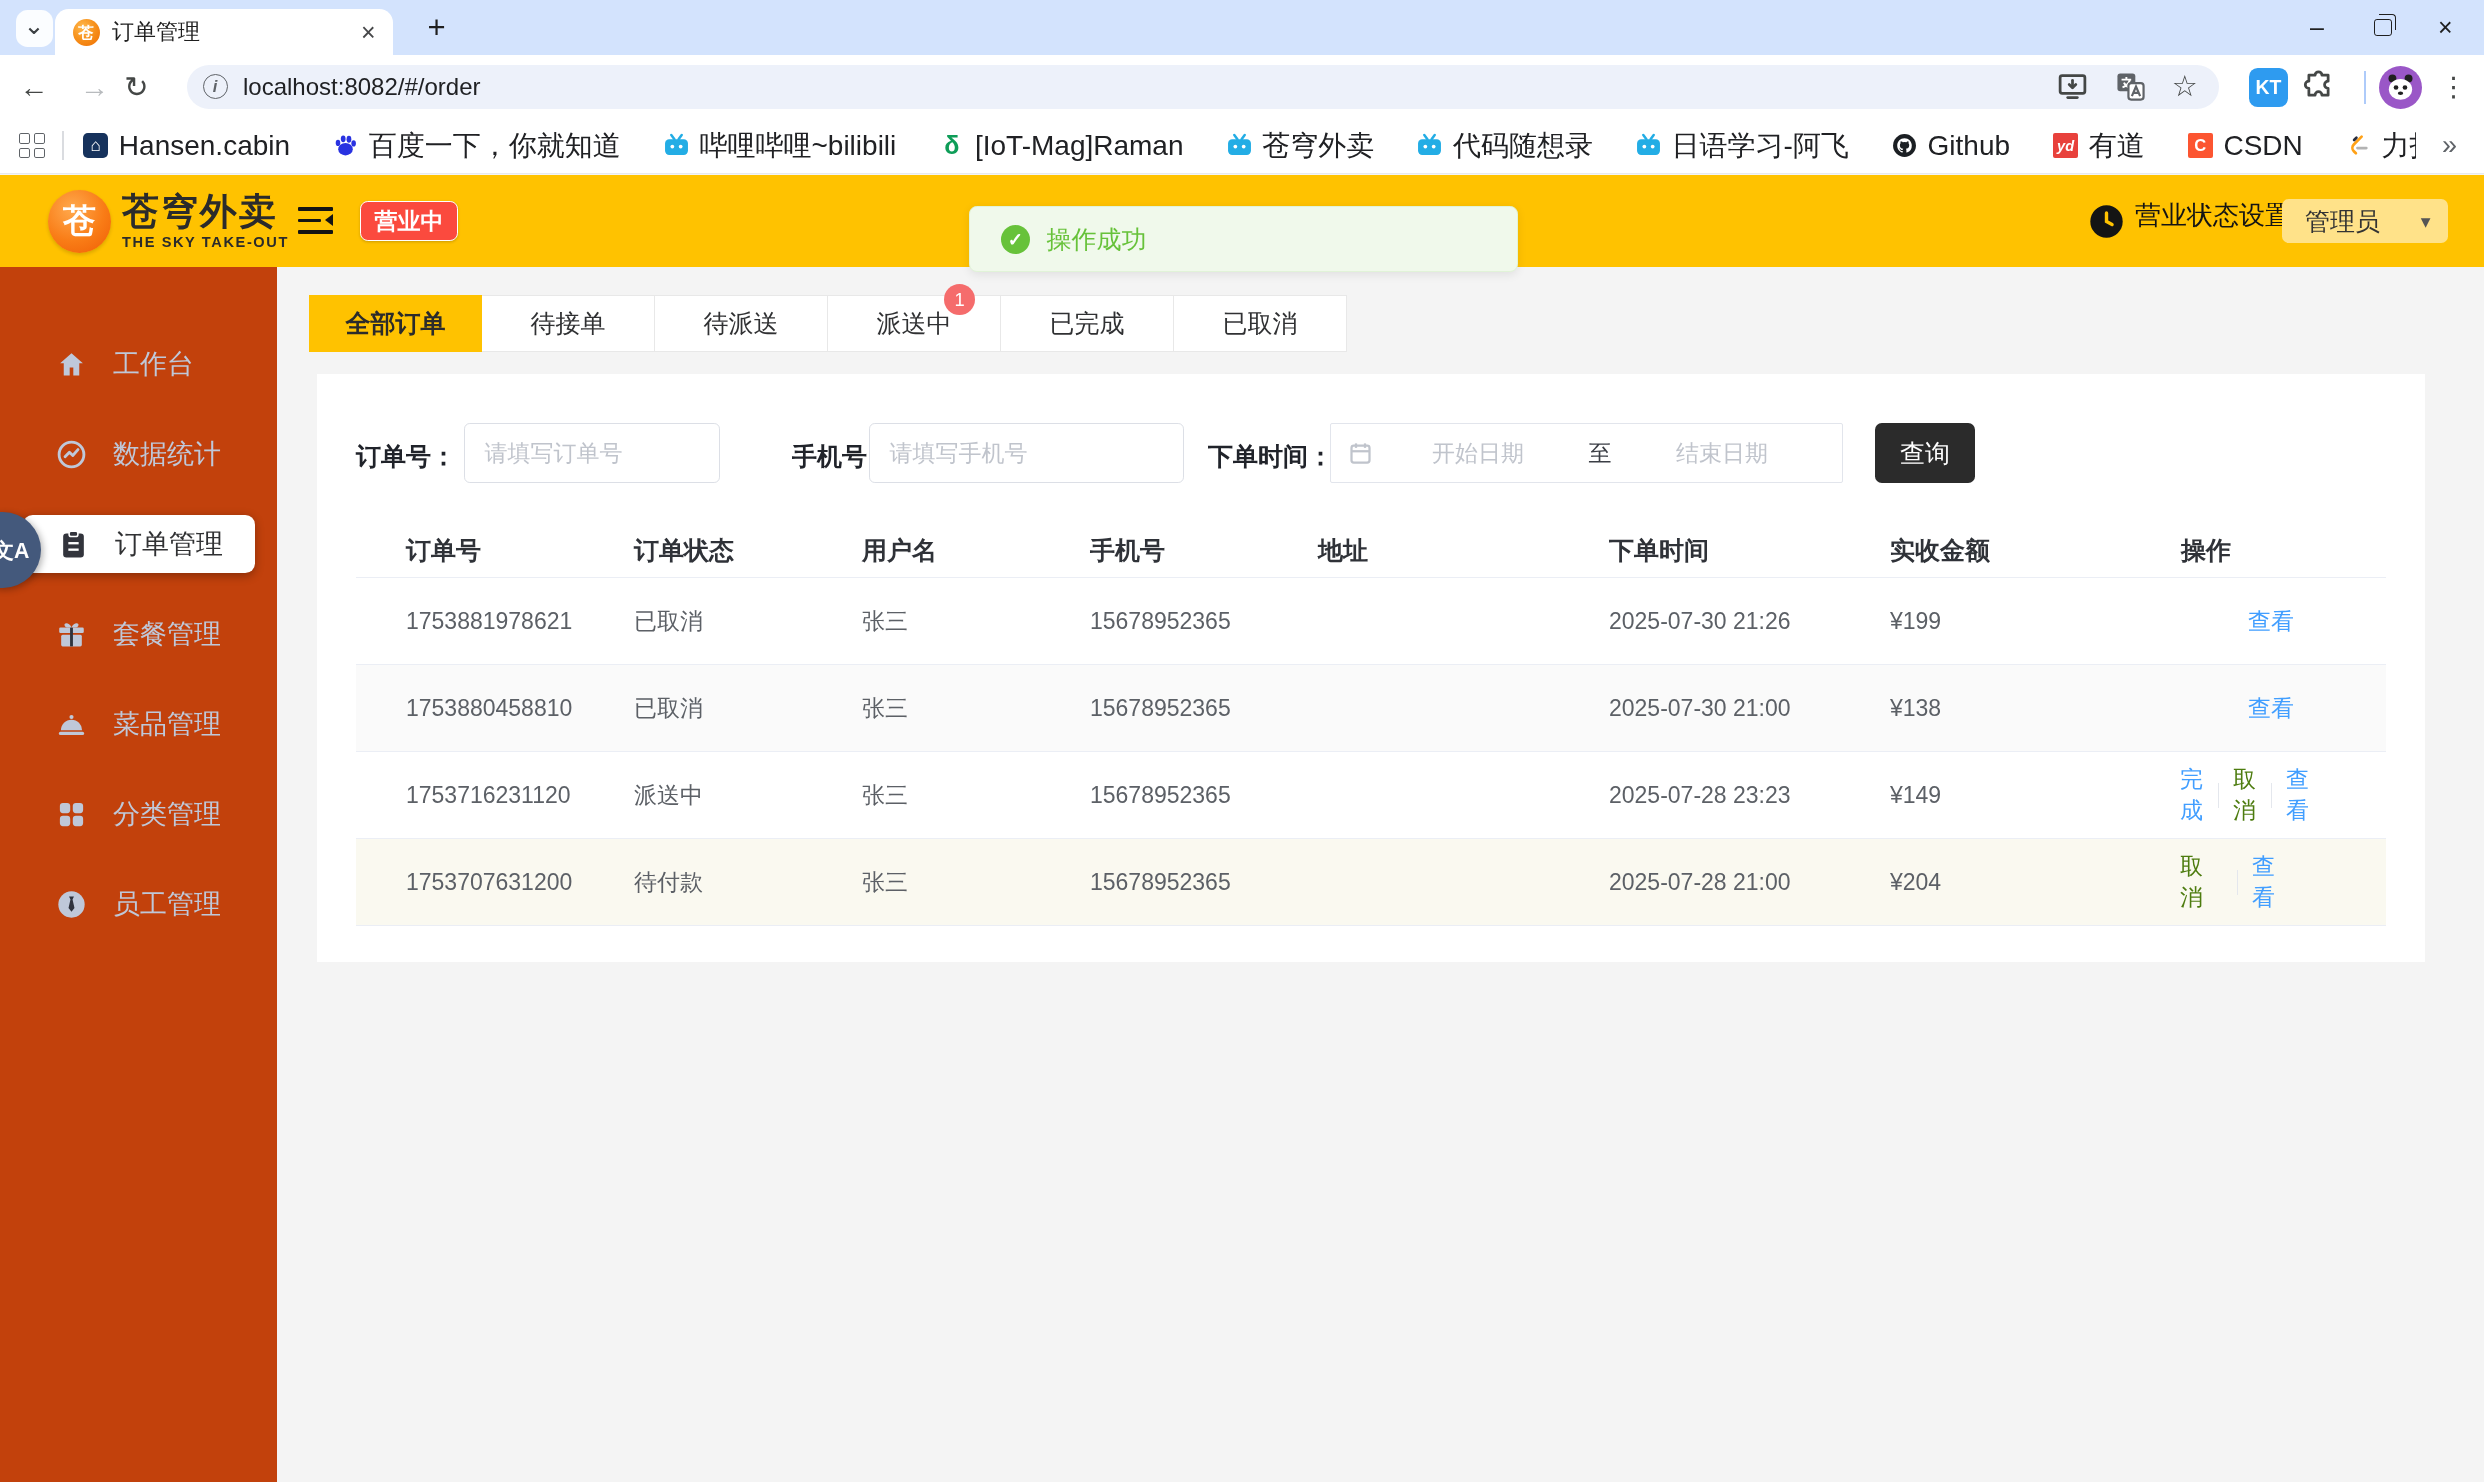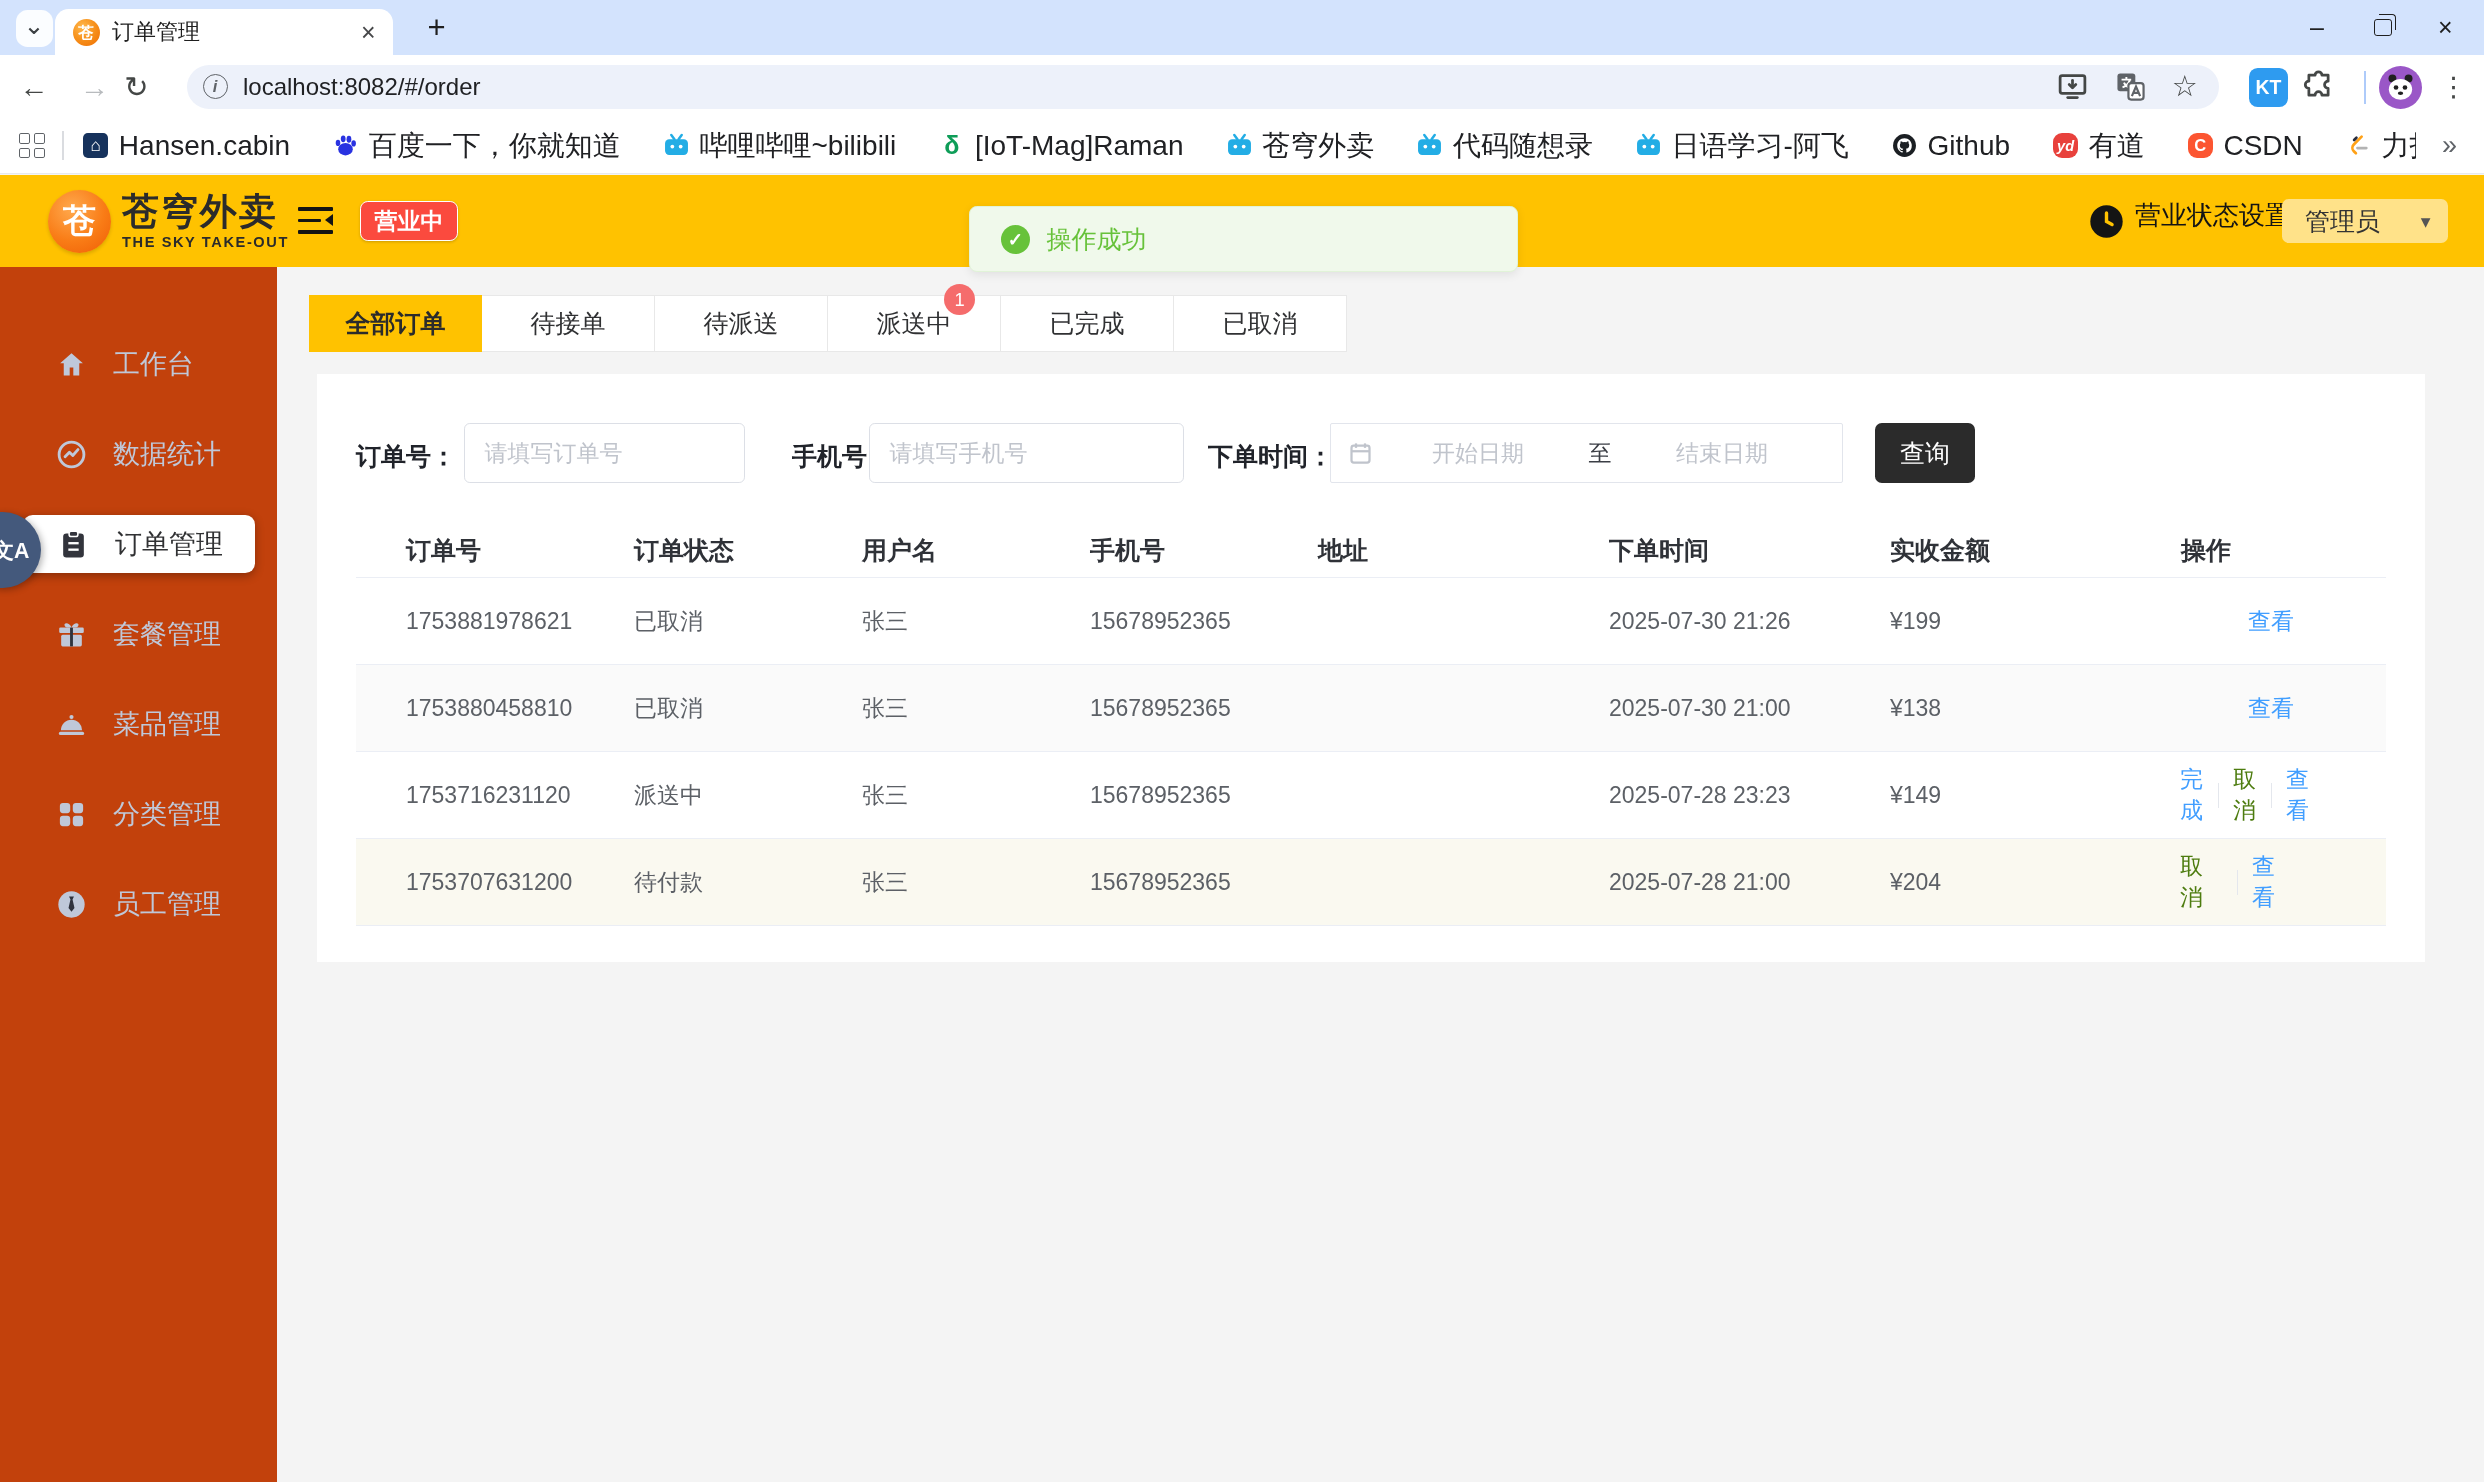--- a/index.html
+++ b/index.html
@@ -59,21 +59,21 @@
   .apps-grid { width:25px; height:25px; display:grid; grid-template-columns:10.7px 10.7px; gap:3.9px; flex:none; }
   .apps-grid span { width:10.7px; height:10.7px; border:1.9px solid #5f6368; border-radius:1.9px; }
   .bm-div { width:1.9px; height:29px; background:#dadce0; margin:0 19.4px 0 17.5px; flex:none; }
   .bm-list { display:flex; align-items:center; gap:43px; overflow:hidden; flex:1; }
   .bm { display:flex; align-items:center; gap:10.7px; white-space:nowrap; }
   .bm-label { font-size:28px; color:#202124; }
   .bm-ico { width:25px; height:25px; display:flex; align-items:center; justify-content:center; flex:none; }
   .bm-ico svg { width:25px; height:25px; display:block; }
   .ico-house { width:25px; height:25px; background:#16325c; border-radius:4.9px; color:#fff; font-size:17.5px;
     text-align:center; line-height:25px; }
-  .ico-sq { width:25px; height:25px; border-radius:9px; color:#fff; font-weight:bold; font-size:14.6px;
+  .ico-sq { width:25px; height:25px; border-radius:2px; color:#fff; font-weight:bold; font-size:14.6px;
     display:flex; align-items:center; justify-content:center; }
   .ico-youdao { background:#e8413c; font-style:italic; }
   .ico-csdn { background:#fc5531; font-size:16.5px; }
   .ico-delta { color:#0e9d58; font-size:25px; font-weight:bold; }
   .bm-more { position:absolute; right:27px; font-size:27px; color:#5f6368; }
 
   
   .appheader { position:absolute; top:175px; left:0; right:0; height:92px; background:#ffc200; }
   .logo-circle { position:absolute; left:48px; top:14.6px; width:63px; height:63px; border-radius:50%;
     background:radial-gradient(circle at 38% 30%, #ffa94d 0%, #f97c16 55%, #ef5d05 100%);
@@ -462,21 +462,21 @@
             <span>已完成</span>
           </div>
         <div class="otab">
             <span>已取消</span>
           </div>
       </div>
 
       <div class="card">
 
         <span class="f-label" style="left:39px;">订单号：</span>
-        <input class="f-input" style="left: 147px; width: 281px;" placeholder="请填写订单号">
+        <input class="f-input" style="left: 147px; width: 256px;" placeholder="请填写订单号">
         <span class="f-label" style="left:475px;">手机号：</span>
         <input class="f-input" style="left: 552px; width: 315px;" placeholder="请填写手机号">
         <span class="f-label" style="left:891px;">下单时间：</span>
         <div class="datebox">
           <svg viewBox="0 0 24 24" fill="none" stroke="#c0c4cc" stroke-width="2">
               <rect x="4" y="5" width="16" height="15" rx="2"></rect>
               <line x1="8" y1="3" x2="8" y2="7"></line>
               <line x1="16" y1="3" x2="16" y2="7"></line>
               <line x1="4" y1="10" x2="20" y2="10"></line>
             </svg>

